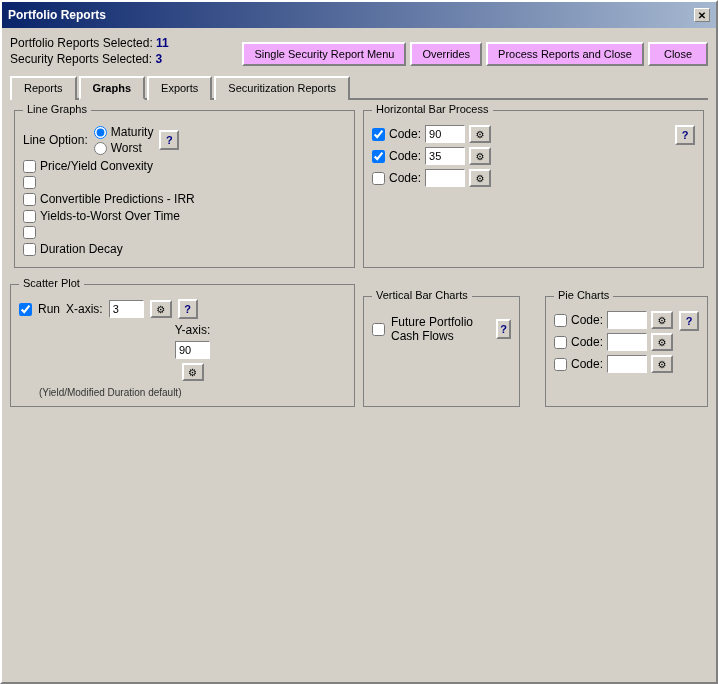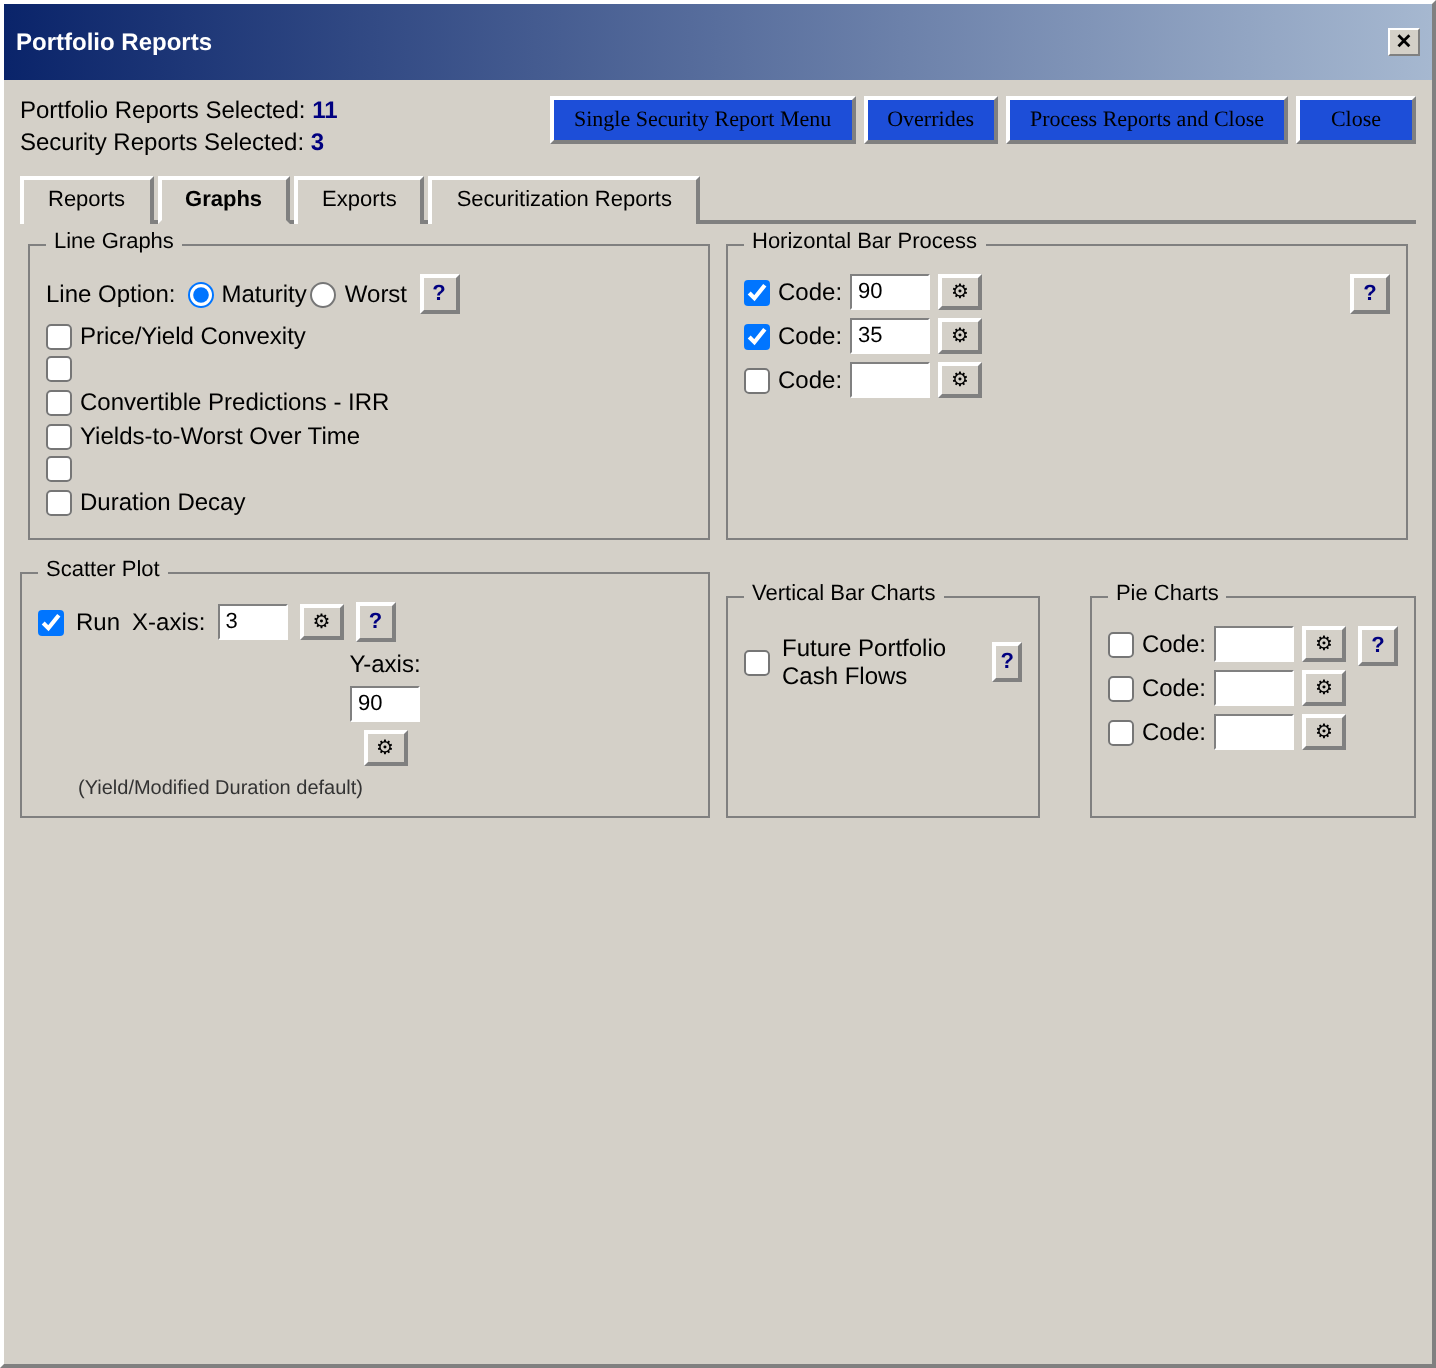--- a/index.html
+++ b/index.html
@@ -22,71 +22,70 @@
     }
     .title-bar {
       background: linear-gradient(to right, #0a246a, #a6b8d0);
       color: white;
       font-size: 12px;
       font-weight: bold;
       padding: 3px 6px;
       display: flex;
       align-items: center;
       justify-content: space-between;
-      height: 38px;
+      height: 26px;
     }
     .title-bar-close {
       background: #d4d0c8;
       border: 1px solid;
       border-color: #ffffff #808080 #808080 #ffffff;
       width: 16px;
       height: 14px;
       font-size: 10px;
       cursor: pointer;
       display: flex;
       align-items: center;
       justify-content: center;
       color: black;
       font-weight: bold;
     }
     .window-body {
       padding: 8px;
     }
     .header-row {
       display: flex;
-      align-items: flex-start;
+      align-items: flex-end;
       justify-content: space-between;
       margin-bottom: 8px;
     }
     .header-info {
       display: flex;
       flex-direction: column;
       gap: 2px;
     }
     .header-info span {
       font-size: 12px;
     }
     .header-info strong {
       color: #000080;
     }
     .header-buttons {
       display: flex;
       gap: 4px;
       align-items: center;
     }
     .btn {
-      background: #1d4ed8;
+      background: #f0abfc;
       border: 2px solid;
       border-color: #ffffff #808080 #808080 #ffffff;
       padding: 4px 10px;
       font-size: 11px;
       cursor: pointer;
       min-width: 60px;
       text-align: center;
-      font-family: Liberation Serif, serif;
     }
     .tabs-row {
       display: flex;
       border-bottom: 2px solid #808080;
       margin-bottom: 6px;
     }
     .tab {
       padding: 4px 12px;
       font-size: 11px;
       border: 2px solid;
@@ -129,21 +128,21 @@
       font-size: 11px;
     }
     .line-option-row {
       display: flex;
       align-items: center;
       gap: 6px;
       margin-bottom: 4px;
     }
     .radio-group {
       display: flex;
-      flex-direction: row;
+      flex-direction: column;
       gap: 2px;
     }
     .radio-row {
       display: flex;
       align-items: center;
       gap: 4px;
     }
     .checkbox-row {
       display: flex;
       align-items: center;

